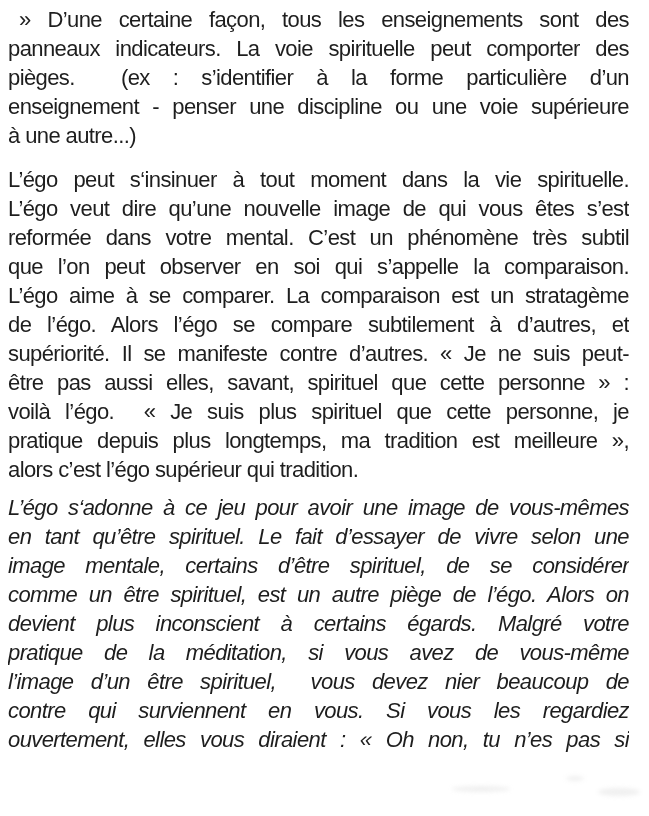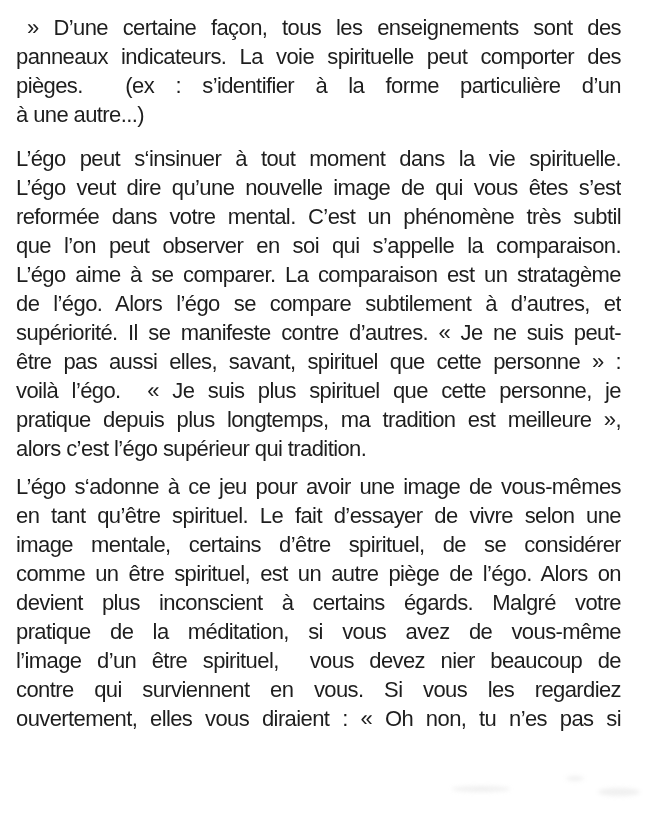--- a/index.html
+++ b/index.html
@@ -16,24 +16,24 @@
     color: #1e1e1e;
     overflow: hidden;
   }
   .content {
     position: absolute;
     left: 8px;
     top: 5px;
     width: 621px;
   }
   .paragraph {
-    margin: 8px;
+    margin: 0;
   }
   .paragraph.gap-large { margin-top: 15px; }
-  .paragraph.gap-small { margin-top: 9px; }
+  .paragraph.gap-small { margin-top: 9px; font-style: italic; }
   .line {
     height: 29px;
     line-height: 29px;
     font-size: 22px;
     letter-spacing: -0.6px;
     text-align: justify;
     text-align-last: justify;
     overflow: hidden;
     white-space: normal;
   }
@@ -56,20 +56,21 @@
 </style>
 </head>
 <body>
 
 <div class="page" style="background: rgb(255, 255, 255); color: rgb(30, 30, 30);">
   <div class="content" id="content">
       <div class="paragraph">
         <div class="line indent">» D’une certaine façon, tous les enseignements sont des</div>
         <div class="line">panneaux indicateurs. La voie spirituelle peut comporter des</div>
         <div class="line">pièges. &nbsp;(ex : s’identifier à la forme particulière d’un</div>
+        <div class="line">enseignement - penser une discipline ou une voie supérieure</div>
         <div class="line last">à une autre...)</div>
       </div>
       <div class="paragraph gap-large">
         <div class="line">L’égo peut s‘insinuer à tout moment dans la vie spirituelle.</div>
         <div class="line">L’égo veut dire qu’une nouvelle image de qui vous êtes s’est</div>
         <div class="line">reformée dans votre mental. C’est un phénomène très subtil</div>
         <div class="line">que l’on peut observer en soi qui s’appelle la comparaison.</div>
         <div class="line">L’égo aime à se comparer. La comparaison est un stratagème</div>
         <div class="line">de l’égo. Alors l’égo se compare subtilement à d’autres, et</div>
         <div class="line">supériorité. Il se manifeste contre d’autres. « Je ne suis peut-</div>

